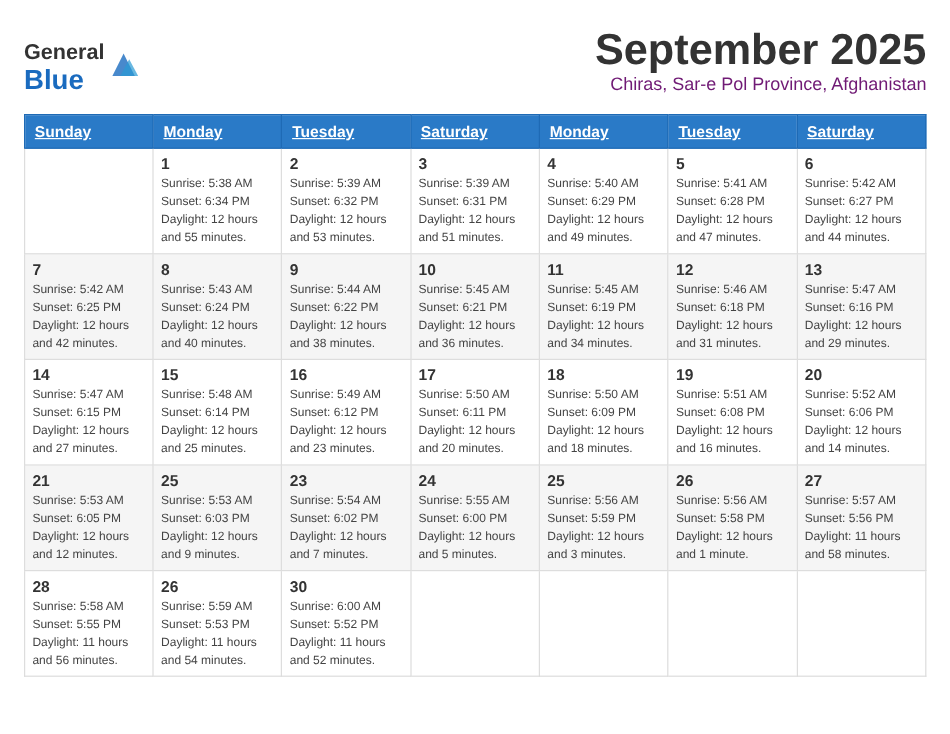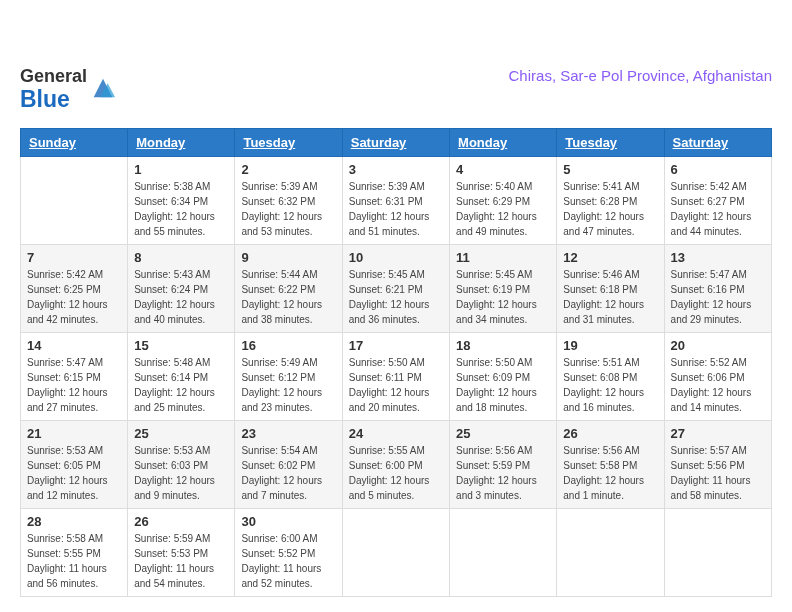--- a/index.html
+++ b/index.html
@@ -6,23 +6,22 @@
     body {
       font-family: Arial, sans-serif;
       background: #fff;
       width: 792px;
       min-height: 612px;
       padding: 20px;
     }
     .header {
       display: flex;
       justify-content: space-between;
-      align-items: flex-start;
+      align-items: flex-end;
       margin-bottom: 16px;
-      margin-top: 47px;
     }
     .logo {
       display: flex;
       align-items: center;
     }
     .logo-text {
       display: flex;
       flex-direction: column;
       line-height: 1.1;
     }
@@ -45,21 +44,21 @@
     .title-block {
       text-align: right;
     }
     .month-title {
       font-size: 36px;
       font-weight: bold;
       color: #333;
     }
     .location {
       font-size: 15px;
-      color: #8b5cf6;
+      color: #701a75;
     }
     .calendar {
       width: 100%;
       border-collapse: collapse;
       border: 1px solid #ccc;
     }
     .calendar th {
       background-color: #2a7ac7;
       color: #fff;
       text-align: left;
@@ -104,20 +103,21 @@
     <div class="logo-text">
       <span class="logo-general">General</span>
       <span class="logo-blue">Blue</span>
     </div>
     <svg class="logo-icon" viewBox="0 0 30 30">
       <polygon points="5,25 15,5 25,25" fill="#1a6bbf" opacity="0.8"></polygon>
       <polygon points="12,25 20,10 28,25" fill="#2a9ad4" opacity="0.7"></polygon>
     </svg>
   </div>
   <div class="title-block">
+    <div class="month-title">September 2025</div>
     <div class="location">Chiras, Sar-e Pol Province, Afghanistan</div>
   </div>
 </div>
 
 <table class="calendar">
   <thead>
     <tr>
       <th>Sunday</th>
       <th>Monday</th>
       <th>Tuesday</th>

